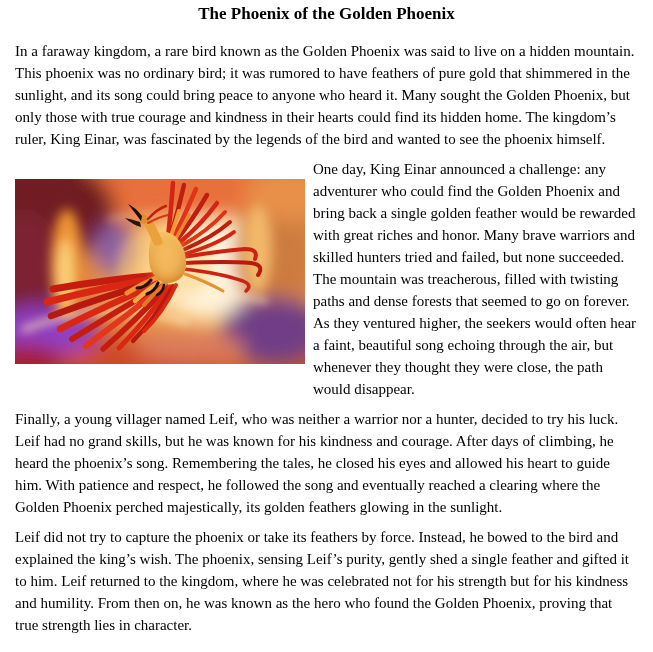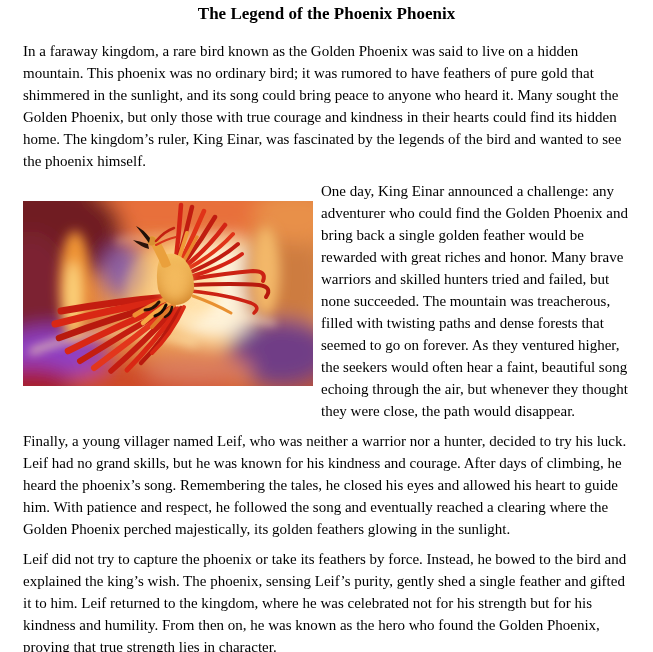--- a/index.html
+++ b/index.html
@@ -21,42 +21,42 @@
     width: 639px;
   }
   .doc-title {
     font-weight: bold;
     font-size: 17px;
     line-height: 22px;
     text-align: center;
     margin: 0 0 15px 0;
   }
   p.story {
-    margin: 8px 16px;
+    margin: 8px 8px;
   }
   .phoenix-figure {
     display: block;
     float: left;
     width: 290px;
     height: 185px;
     margin: 21px 8px 18px 0;
     overflow: hidden;
   }
   .phoenix-figure svg {
     display: block;
     width: 290px;
     height: 185px;
   }
 </style>
 </head>
 <body>
 
 <div class="page">
 
-  <div class="doc-title">The Legend of the Phoenix Phoenix</div>
+  <div class="doc-title">The Phoenix of the Golden Phoenix</div>
 
   <p class="story"><span>In a faraway kingdom, a rare bird known as the Golden Phoenix was said to live on a hidden mountain. This phoenix was no ordinary bird; it was rumored to have feathers of pure gold that shimmered in the sunlight, and its song could bring peace to anyone who heard it. Many sought the Golden Phoenix, but only those with true courage and kindness in their hearts could find its hidden home. The kingdom’s ruler, King Einar, was fascinated by the legends of the bird and wanted to see the phoenix himself.</span></p>
 
   <p class="story"><span class="phoenix-figure">
         <svg viewBox="0 0 290 185" xmlns="http://www.w3.org/2000/svg" aria-hidden="true">
       <defs>
         <radialGradient id="bgGlow" cx="68%" cy="48%" r="75%">
           <stop offset="0%" stop-color="#fff6dd"></stop>
           <stop offset="35%" stop-color="#f5b565"></stop>
           <stop offset="70%" stop-color="#d86a32"></stop>

